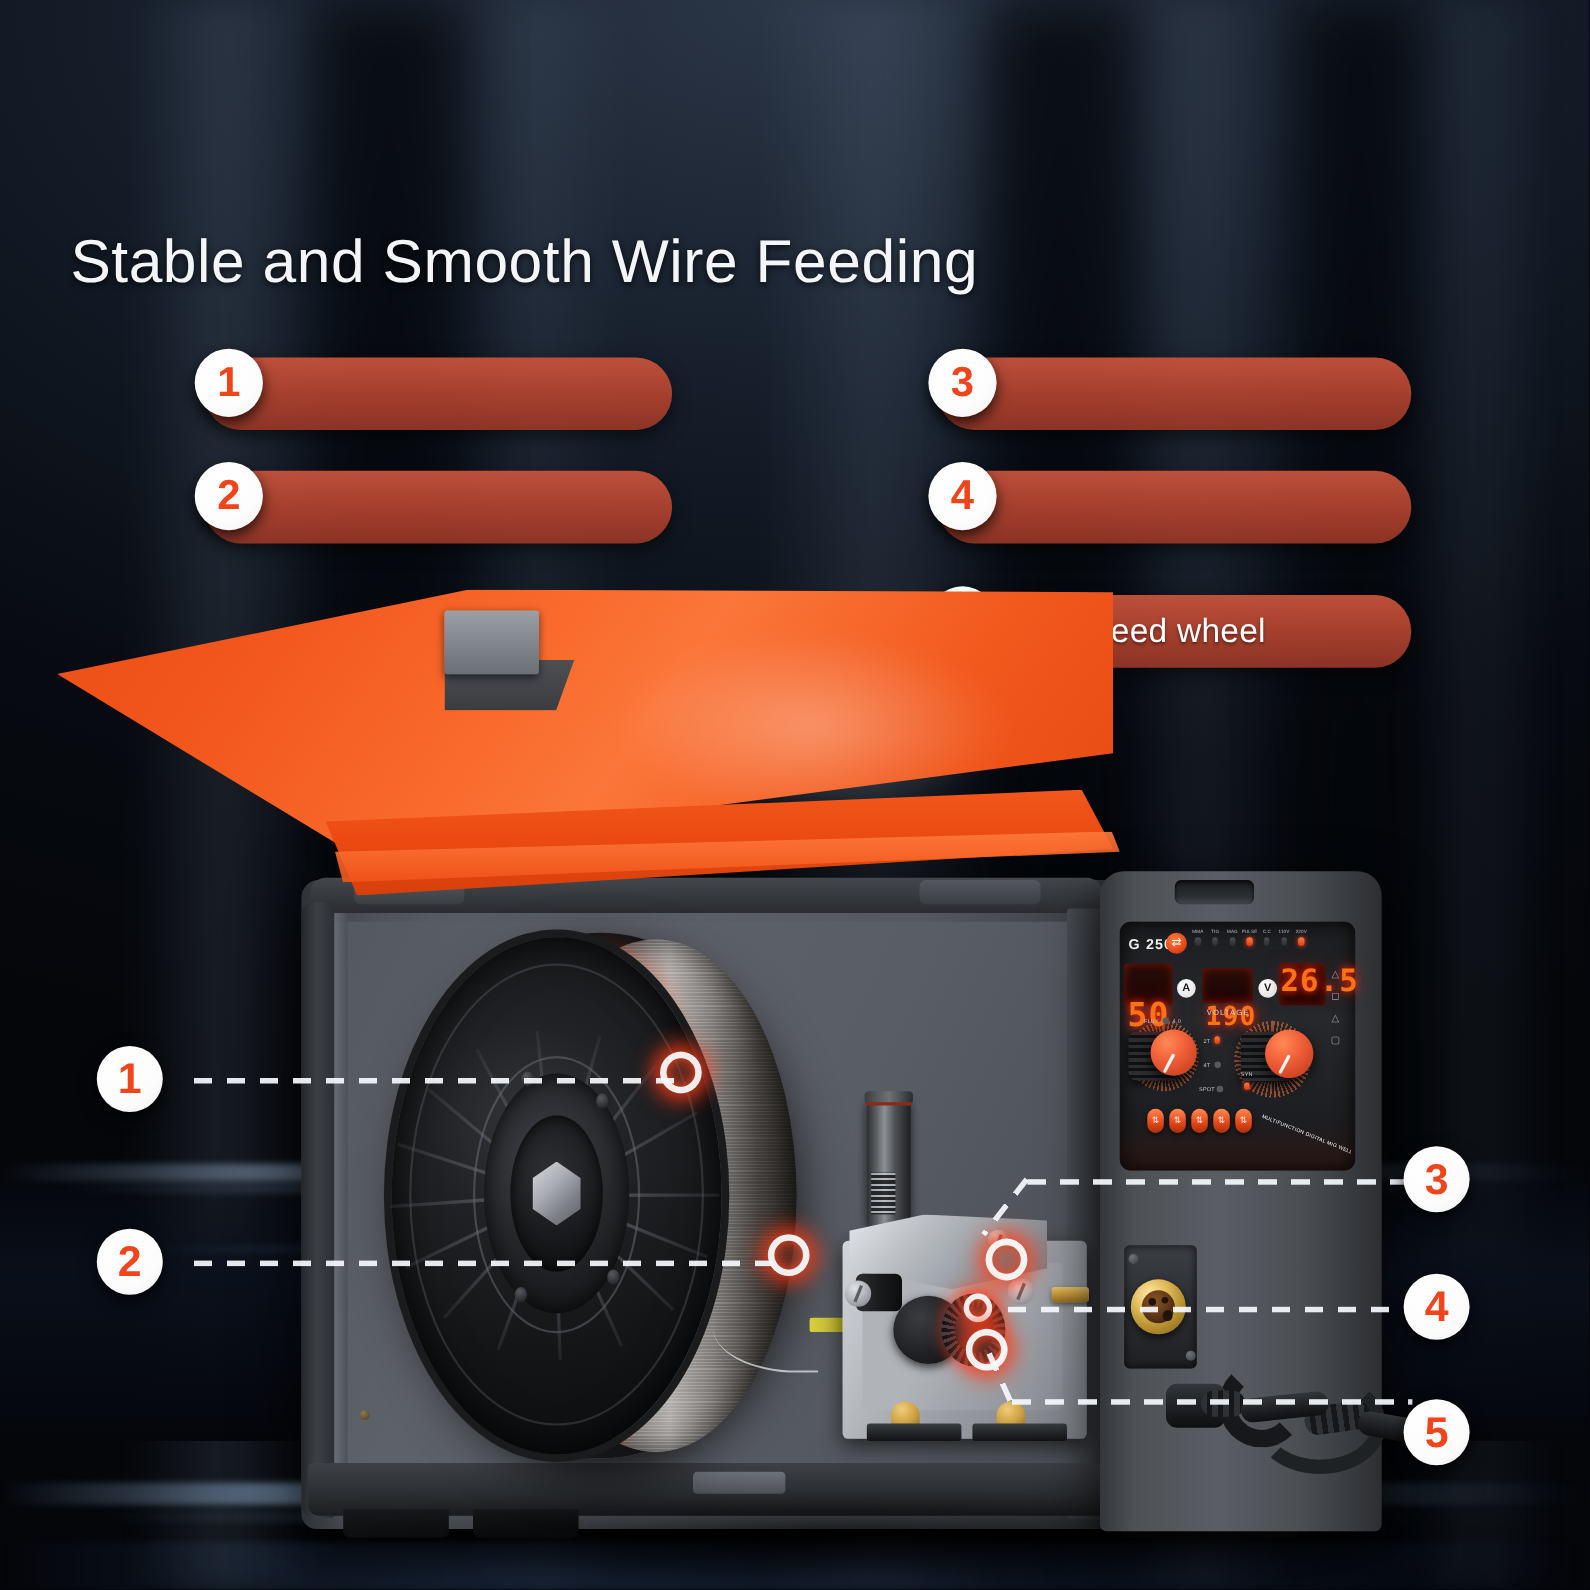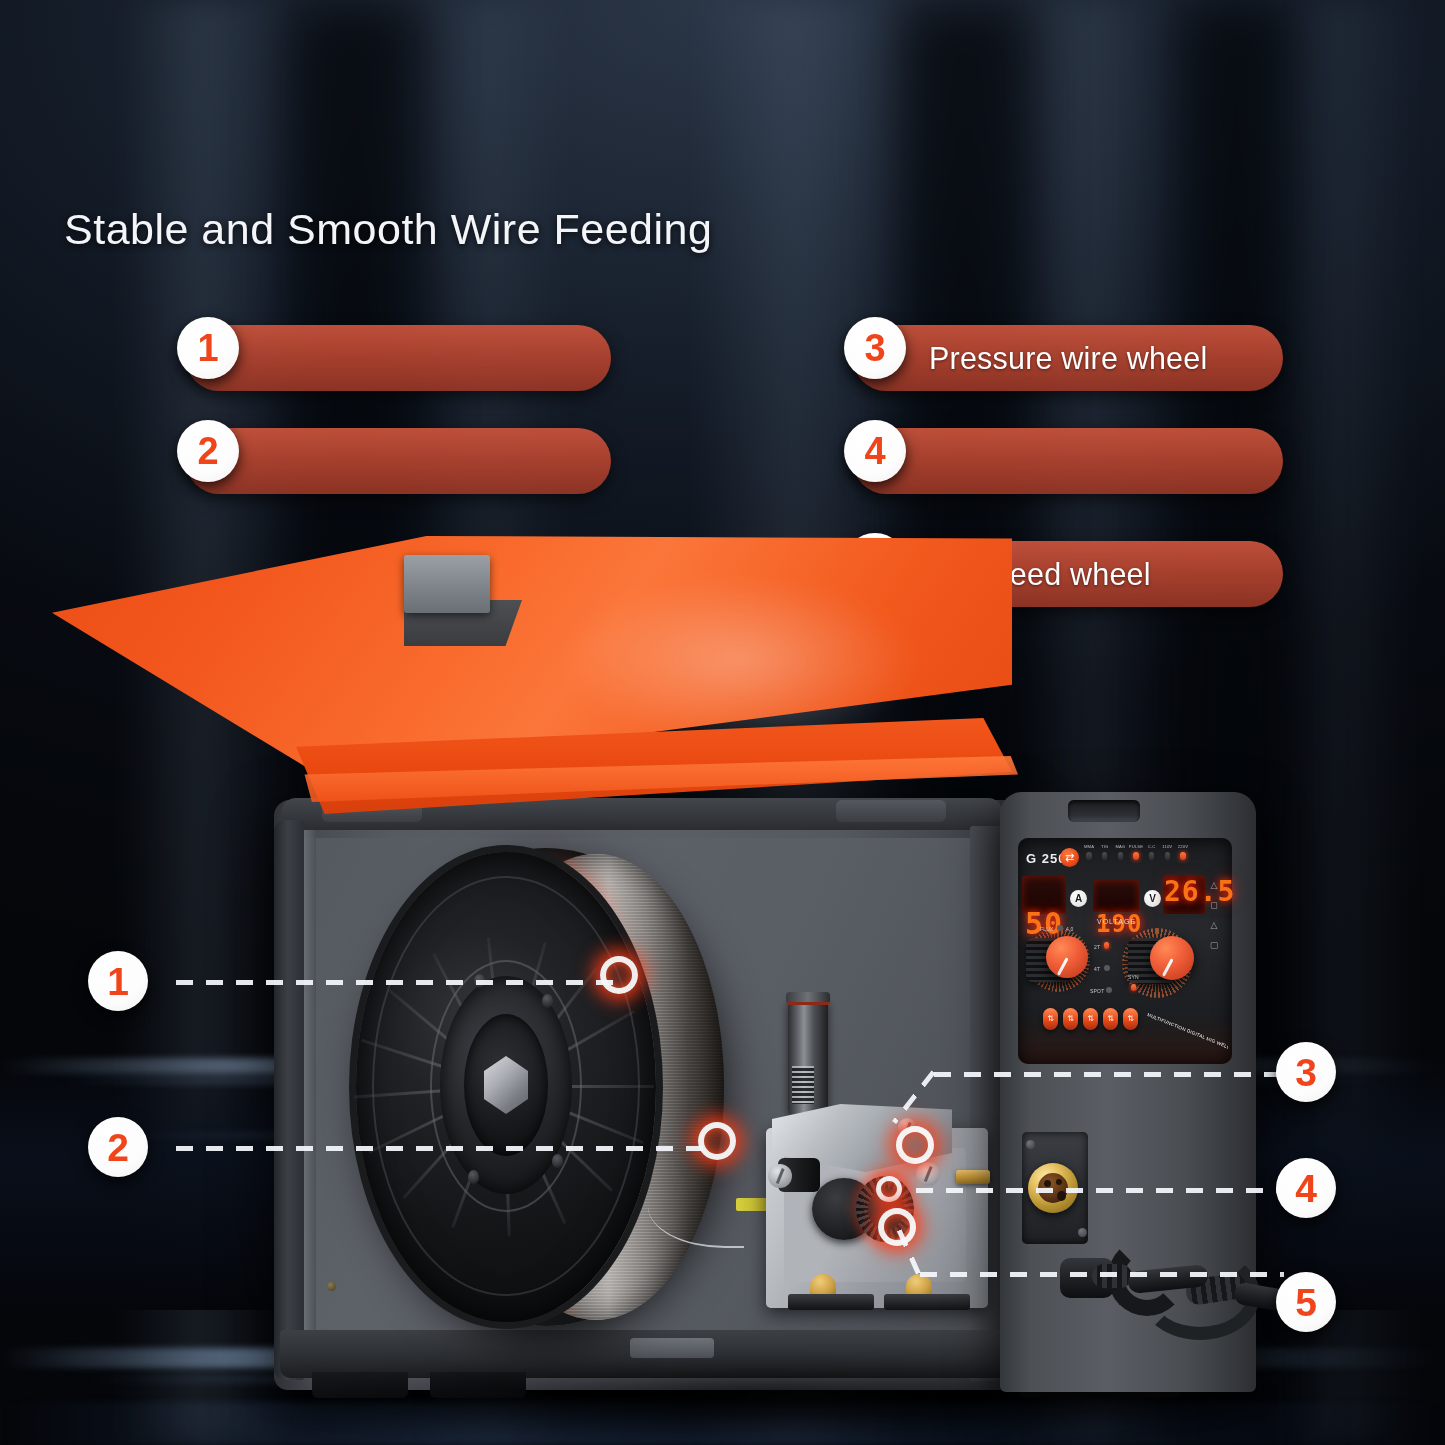--- a/index.html
+++ b/index.html
@@ -45,21 +45,21 @@
   .t-orange{
     background:linear-gradient(to bottom,#ffd9c8 0%,#ff8a52 30%,#fa4a12 62%,#f2430c 100%);
     -webkit-background-clip:text;background-clip:text;color:transparent;
     -webkit-text-fill-color:transparent;
     filter:drop-shadow(0 3px 6px rgba(0,0,0,.65));}
   .t-white{
     background:linear-gradient(to bottom,#ffffff 0%,#f2f4f6 28%,#cfd4d9 62%,#a9b0b8 100%);
     -webkit-background-clip:text;background-clip:text;color:transparent;
     -webkit-text-fill-color:transparent;
     filter:drop-shadow(0 3px 6px rgba(0,0,0,.65));}
-  .subtitle{position:absolute;left:64px;top:205px;font-size:43px;color:#f3f5f8;
+  .subtitle{position:absolute;left:64px;top:205px;font-size:55px;color:#f3f5f8;
     letter-spacing:.5px;text-shadow:0 2px 7px rgba(0,0,0,.8);}
 
   
   .pill{position:absolute;height:66px;display:flex;align-items:center;
     border-radius:33px;
     background:linear-gradient(to bottom,rgba(196,82,60,.96) 0%,rgba(176,66,46,.93) 52%,rgba(150,54,38,.92) 100%);
     box-shadow:0 6px 16px rgba(0,0,0,.55);}
   .pill .plabel{color:#fdfdfd;font-size:30.5px;letter-spacing:.2px;white-space:nowrap;
     text-shadow:0 1px 3px rgba(0,0,0,.5);}
   .badge{position:absolute;left:-9px;top:-8px;width:62px;height:62px;border-radius:50%;
@@ -356,21 +356,20 @@
   <div class="pill" style="left:186px;top:325px;width:425px;padding-left:76px;">
     <div class="badge">1</div>
   </div>
 
   <div class="pill" style="left:186px;top:428px;width:425px;padding-left:76px;">
     <div class="badge">2</div>
   </div>
 
   <div class="pill" style="left:853px;top:325px;width:430px;padding-left:76px;">
     <div class="badge">3</div>
-    <span class="plabel">Pressure wire wheel</span>
   </div>
 
   <div class="pill" style="left:853px;top:428px;width:430px;padding-left:76px;">
     <div class="badge">4</div>
   </div>
 
   <div class="pill" style="left:853px;top:541px;width:430px;padding-left:76px;">
     <div class="badge">5</div>
     <span class="plabel">Wire feed wheel</span>
   </div>

